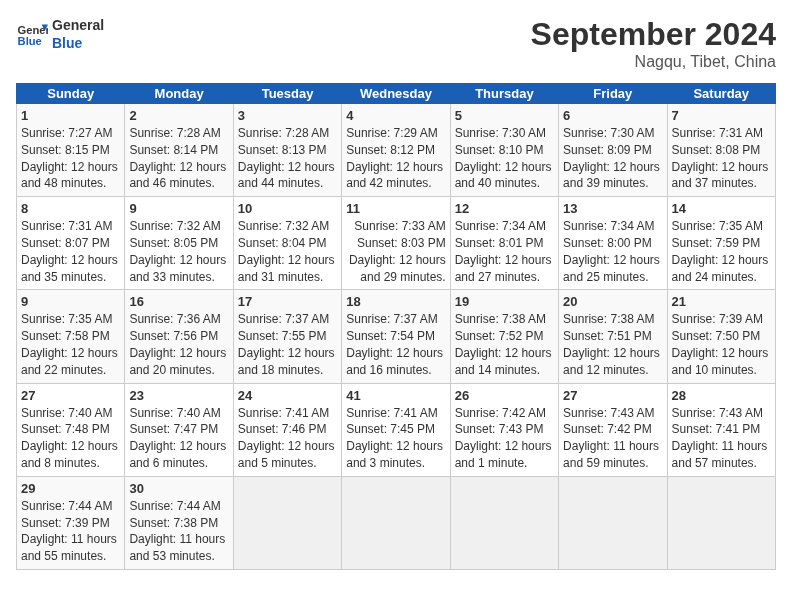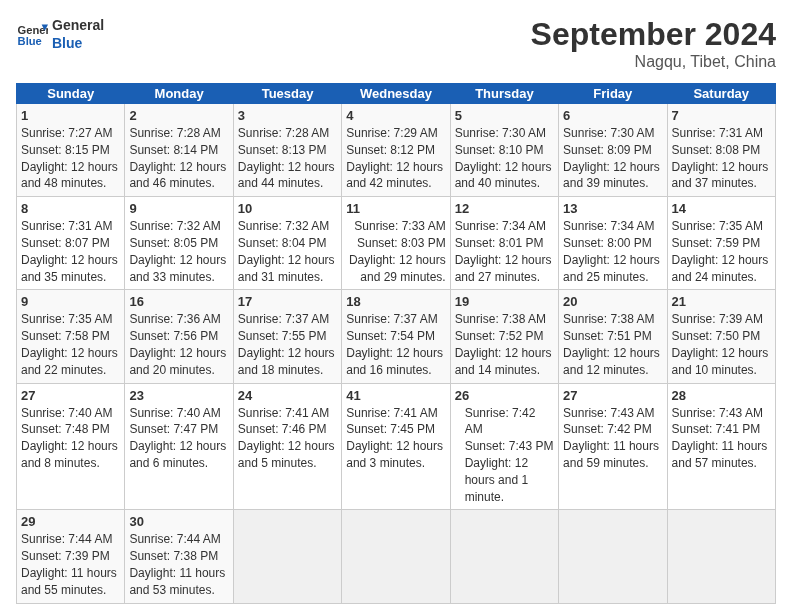--- a/index.html
+++ b/index.html
@@ -271,21 +271,21 @@
 Daylight: 12 hours and 5 minutes.</div>
         </td>
         <td>
           <span class="day-number">41</span>
           <div class="day-info" style="white-space: pre-line;">Sunrise: 7:41 AM
 Sunset: 7:45 PM
 Daylight: 12 hours and 3 minutes.</div>
         </td>
         <td>
           <span class="day-number">26</span>
-          <div class="day-info" style="white-space: pre-line; margin-left: 10px;">Sunrise: 7:42 AM
+          <div class="day-info" style="white-space: pre-line;">Sunrise: 7:42 AM
 Sunset: 7:43 PM
 Daylight: 12 hours and 1 minute.</div>
         </td>
         <td>
           <span class="day-number">27</span>
           <div class="day-info" style="white-space: pre-line;">Sunrise: 7:43 AM
 Sunset: 7:42 PM
 Daylight: 11 hours and 59 minutes.</div>
         </td>
         <td>

